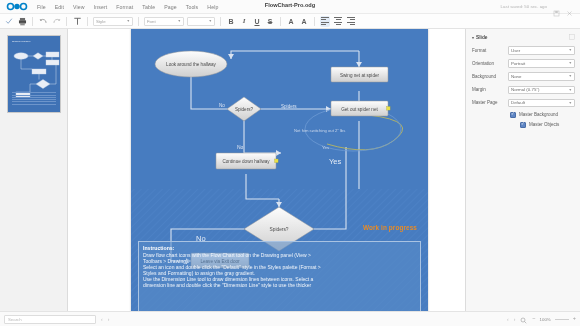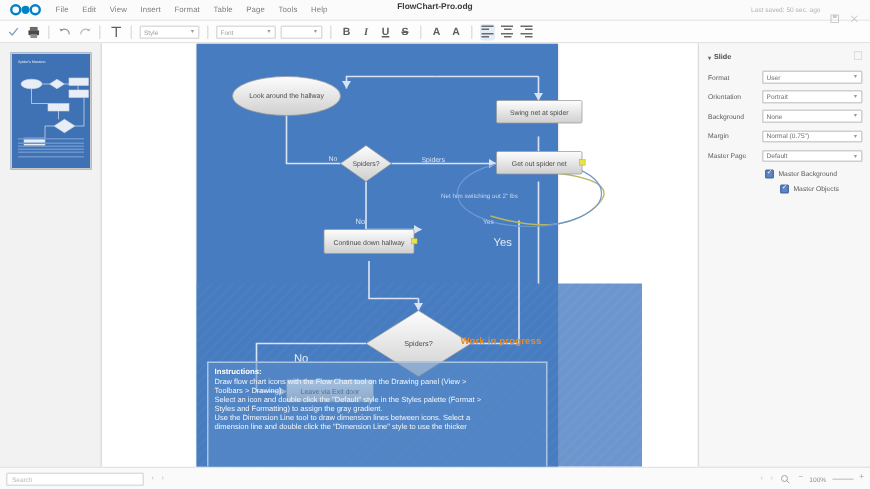--- a/index.html
+++ b/index.html
@@ -83,21 +83,21 @@
   .thumb-lines { position: absolute; left: 4px; right: 4px; bottom: 6px; }
   .thumb-lines i { display: block; height: .7px; background: #6d95cb; margin-bottom: 1.6px; }
 
   
   .canvaswrap {
     flex: 1; background: #ffffff; position: relative; overflow: hidden;
     display: flex; align-items: flex-start; justify-content: center;
   }
   .slide {
     position: absolute; left: 63px; top: 0;
-    width: 241px; height: 285px;
+    width: 297px; height: 285px;
     background: #477cc0;
     box-shadow: 0 0 2px rgba(0,0,0,.25);
     padding-left: 42px;
   }
   .slide svg { position: absolute; left: 0; top: 0; }
   .wip {
     position: absolute; right: 11px; top: 195px;
     font-size: 6.4px; font-weight: bold; color: #e98b24;
     letter-spacing: .1px;
   }

